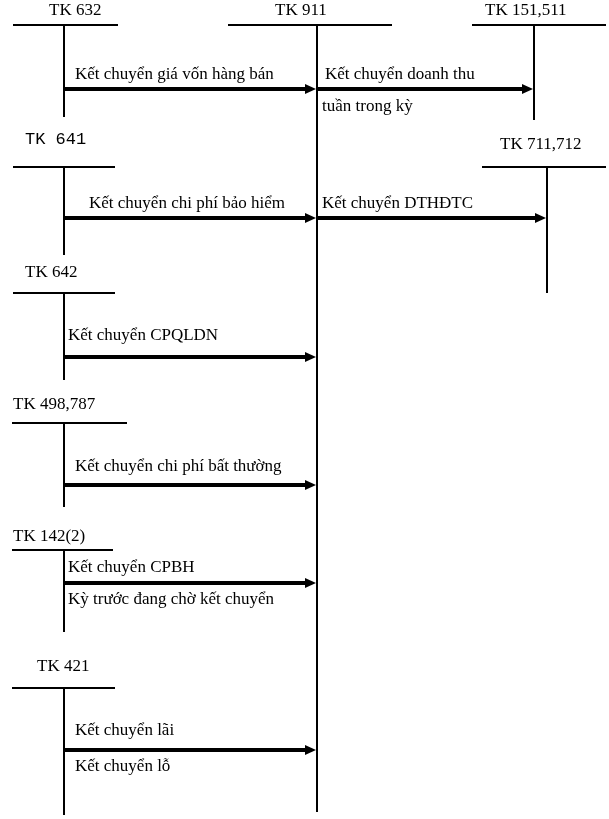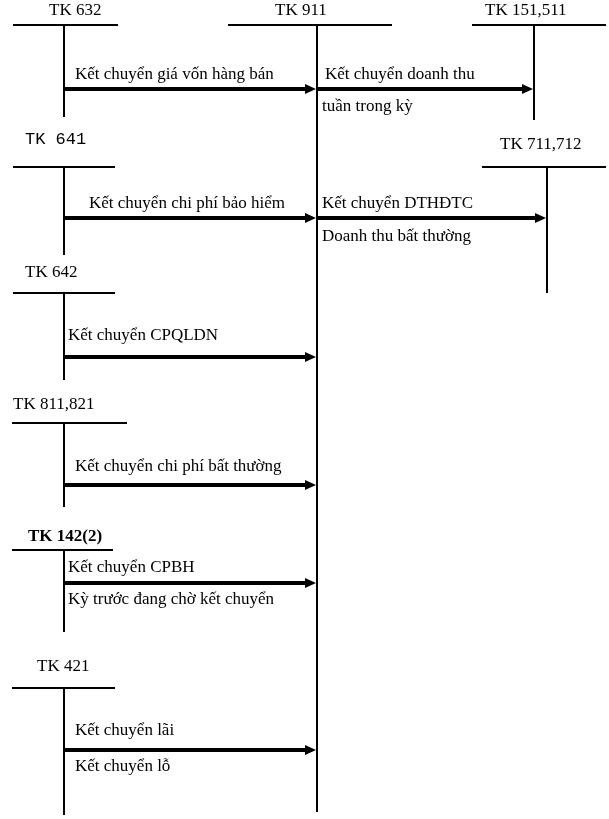--- a/index.html
+++ b/index.html
@@ -78,45 +78,44 @@
   <div class="vline" style="left:63px; top:166px; height:89px;"></div>
 
   <div class="acct-label" style="left:500px; top:135px;">TK 711,712</div>
   <div class="hline" style="left:482px; top:166px; width:124px;"></div>
   <div class="vline" style="left:546px; top:166px; height:127px;"></div>
 
   <div class="acct-label" style="left:25px; top:263px;">TK 642</div>
   <div class="hline" style="left:13px; top:292px; width:102px;"></div>
   <div class="vline" style="left:63px; top:292px; height:88px;"></div>
 
-  <div class="acct-label" style="left:13px; top:395px;">TK 811,821</div>
+  <div class="acct-label" style="left:13px; top:395px;">TK 498,787</div>
   <div class="hline" style="left:12px; top:422px; width:115px;"></div>
   <div class="vline" style="left:63px; top:422px; height:85px;"></div>
 
-  <div class="acct-label" style="left:28px; top:527px;font-weight:bold;">TK 142(2)</div>
+  <div class="acct-label" style="left:13px; top:527px;">TK 142(2)</div>
   <div class="hline" style="left:12px; top:549px; width:101px;"></div>
   <div class="vline" style="left:63px; top:549px; height:83px;"></div>
 
   <div class="acct-label" style="left:37px; top:657px;">TK 421</div>
   <div class="hline" style="left:12px; top:687px; width:103px;"></div>
   <div class="vline" style="left:63px; top:687px; height:128px;"></div>
 
   <div class="flow-label" style="left:75px; top:64px;">Kết chuyển giá vốn hàng bán</div>
   <div class="arrow" style="left:64px; top:87px; width:241px;"></div>
 
   <div class="flow-label" style="left:325px; top:64px;">Kết chuyển doanh thu</div>
   <div class="arrow" style="left:318px; top:87px; width:204px;"></div>
   <div class="flow-label" style="left:322px; top:96px;">tuần trong kỳ</div>
 
   <div class="flow-label" style="left:66px; top:193px;padding-left:23px;">Kết chuyển chi phí bảo hiểm</div>
   <div class="arrow" style="left:64px; top:216px; width:241px;"></div>
 
   <div class="flow-label" style="left:322px; top:193px;">Kết chuyển DTHĐTC</div>
   <div class="arrow" style="left:318px; top:216px; width:217px;"></div>
-  <div class="flow-label" style="left:322px; top:226px;">Doanh thu bất thường</div>
 
   <div class="flow-label" style="left:68px; top:325px;">Kết chuyển CPQLDN</div>
   <div class="arrow" style="left:64px; top:355px; width:241px;"></div>
 
   <div class="flow-label" style="left:75px; top:456px;">Kết chuyển chi phí bất thường</div>
   <div class="arrow" style="left:64px; top:483px; width:241px;"></div>
 
   <div class="flow-label" style="left:68px; top:557px;">Kết chuyển CPBH</div>
   <div class="arrow" style="left:64px; top:581px; width:241px;"></div>
   <div class="flow-label" style="left:68px; top:589px;font-family:Liberation Serif, serif;">Kỳ trước đang chờ kết chuyển</div>

